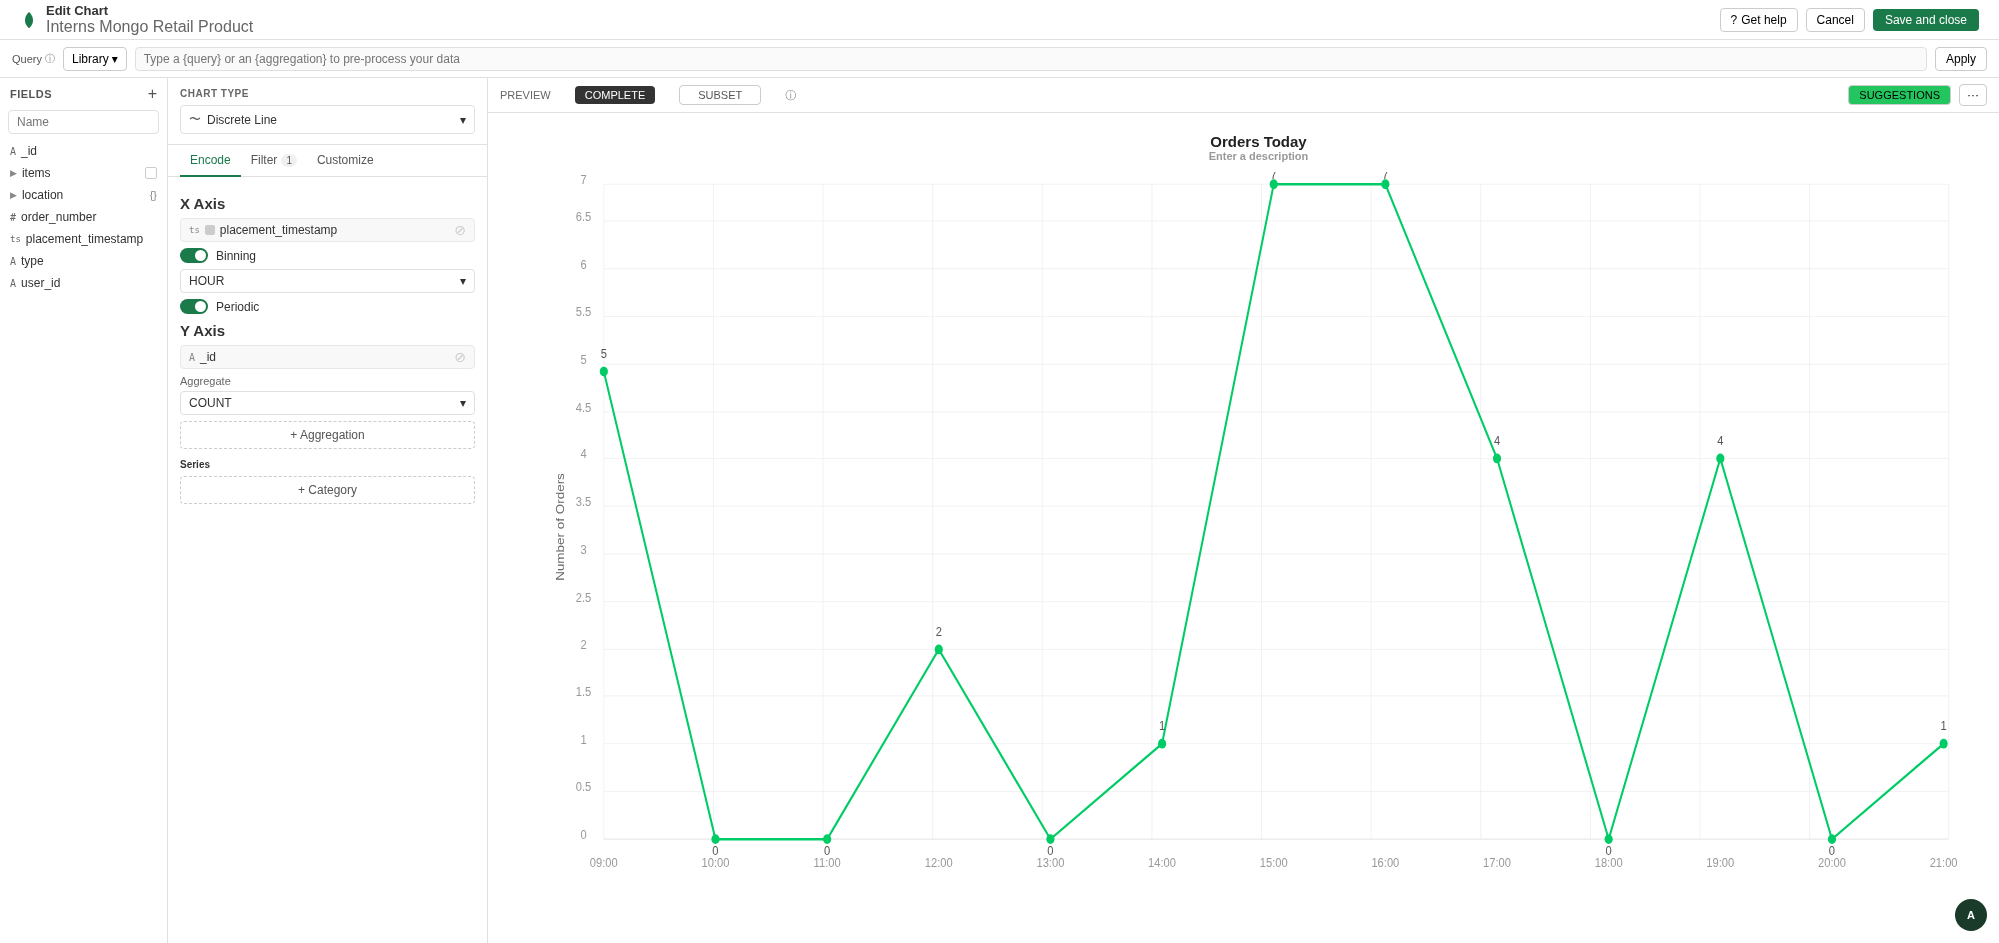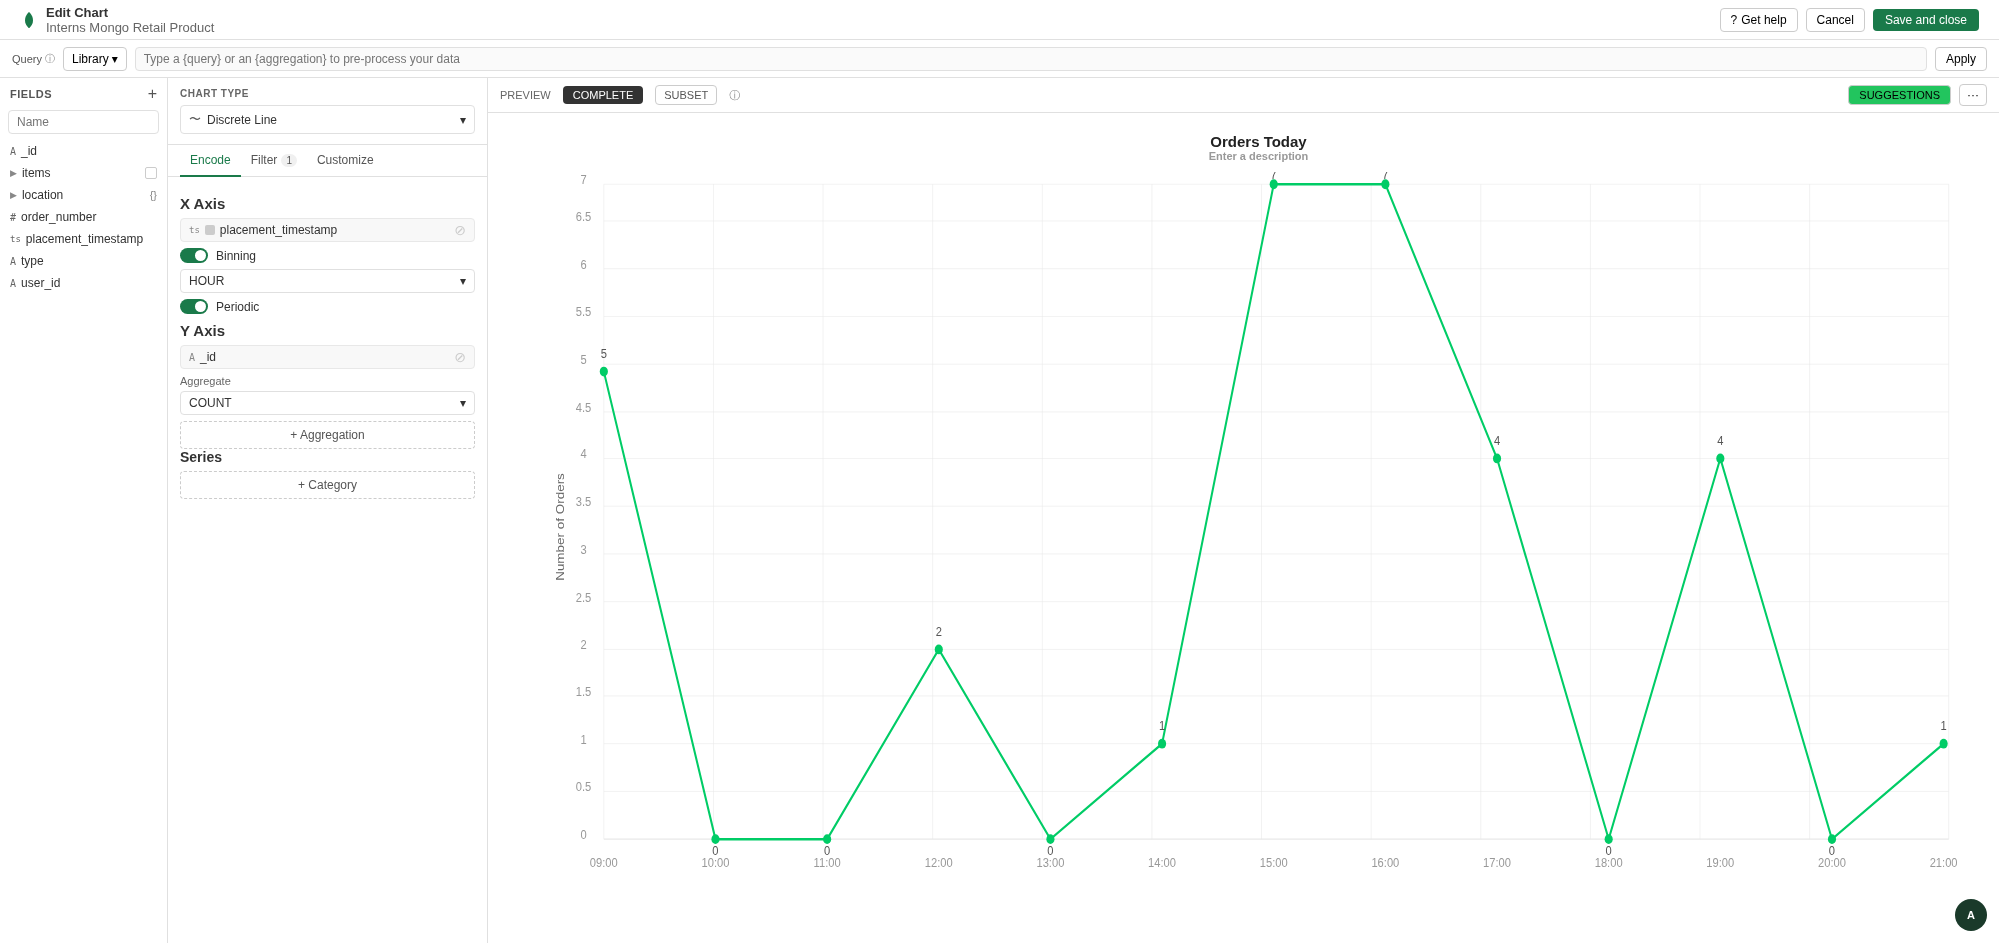--- a/index.html
+++ b/index.html
@@ -5,21 +5,21 @@
     * { box-sizing: border-box; margin: 0; padding: 0; }
     body { font-family: -apple-system, BlinkMacSystemFont, 'Segoe UI', sans-serif; font-size: 12px; background: #fff; color: #333; height: 943px; overflow: hidden; }
 
     
     .top-bar {
       display: flex; align-items: center; justify-content: space-between;
       padding: 6px 20px; border-bottom: 1px solid #e0e0e0; background: #fff; height: 40px;
     }
     .top-bar-left { display: flex; align-items: center; gap: 8px; }
     .top-bar-title { font-size: 13px; font-weight: 600; }
-    .top-bar-subtitle { font-size: 13px; color: #666; }
+    .top-bar-subtitle { font-size: 16px; color: #666; }
     .top-bar-right { display: flex; align-items: center; gap: 8px; }
     .btn-get-help {
       background: #fff; border: 1px solid #ccc; border-radius: 4px;
       padding: 4px 10px; font-size: 12px; cursor: pointer; display: flex; align-items: center; gap: 4px;
     }
     .btn-cancel {
       background: #fff; border: 1px solid #ccc; border-radius: 4px;
       padding: 4px 10px; font-size: 12px; cursor: pointer;
     }
     .btn-save {
@@ -114,42 +114,42 @@
       display: flex; align-items: center; justify-content: space-between;
       border: 1px solid #e0e0e0; border-radius: 4px; padding: 4px 8px; margin-bottom: 6px;
       font-size: 12px; cursor: pointer; background: #fff;
     }
     .aggregate-label { font-size: 11px; color: #666; margin-bottom: 4px; }
     .add-aggregation-btn {
       width: 100%; border: 1px dashed #ccc; border-radius: 4px; padding: 6px;
       text-align: center; font-size: 12px; color: #555; cursor: pointer; background: #fff;
       margin-top: 4px;
     }
-    .series-label { font-size: 14px; font-weight: 600; color: #333; margin-bottom: 6px; }
+    .series-label { font-size: 10px; font-weight: 600; color: #333; margin-top: 10px; margin-bottom: 6px; }
     .add-category-btn {
       width: 100%; border: 1px dashed #ccc; border-radius: 4px; padding: 6px;
       text-align: center; font-size: 12px; color: #555; cursor: pointer; background: #fff;
     }
 
     
     .chart-area {
       flex: 1; display: flex; flex-direction: column; background: #fff; overflow: hidden;
     }
     .chart-toolbar {
       display: flex; align-items: center; justify-content: space-between;
       padding: 6px 12px; border-bottom: 1px solid #e0e0e0;
     }
-    .chart-toolbar-left { display: flex; align-items: center; gap: 12px; }
+    .chart-toolbar-left { display: flex; align-items: center; gap: 24px; }
     .preview-label { font-size: 11px; color: #666; }
     .tab-pill {
       padding: 3px 10px; border-radius: 4px; font-size: 11px; cursor: pointer;
       background: #333; color: #fff; font-weight: 500;
     }
     .tab-pill-outline {
-      padding: 3px 8px; border-radius: 4px; font-size: 11px; cursor: pointer;
+      padding: 3px 18px; border-radius: 4px; font-size: 11px; cursor: pointer;
       border: 1px solid #ccc; background: #fff; color: #555;
     }
     .info-icon { font-size: 11px; color: #888; cursor: pointer; }
     .chart-toolbar-right { display: flex; align-items: center; gap: 8px; }
     .suggestions-btn {
       background: #22c55e; border: 1px solid #ccc; border-radius: 4px;
       padding: 3px 10px; font-size: 11px; cursor: pointer;
     }
     .more-btn {
       background: #fff; border: 1px solid #ccc; border-radius: 4px;

